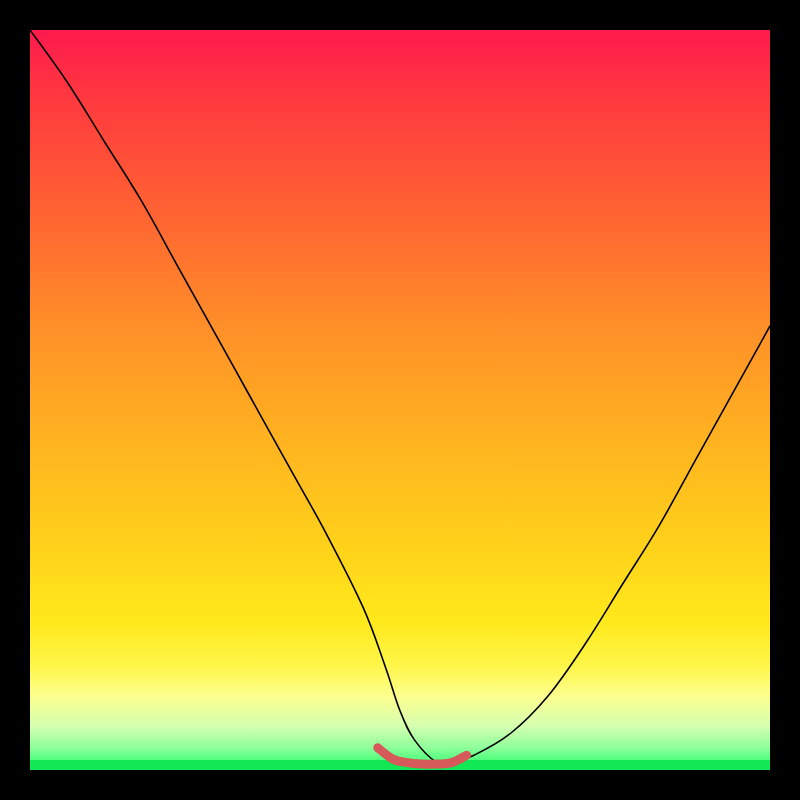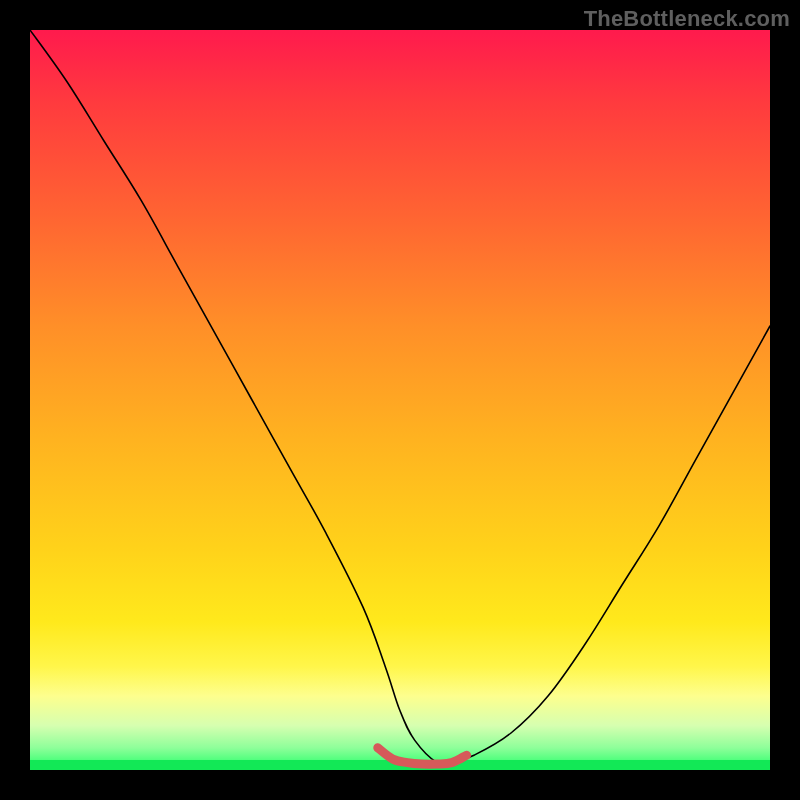--- a/index.html
+++ b/index.html
@@ -73,21 +73,20 @@
     stroke: #d65a5a;
     stroke-width: 9;
     stroke-linecap: round;
   }
 </style>
 </head>
 <body>
 
 <div class="frame">
 
-  <div class="watermark">TheBottleneck.com</div>
 
   <div class="plot">
     <div class="grad-main"></div>
     <div class="green-strip"></div>
 
     <svg class="curve" viewBox="0 0 740 740" preserveAspectRatio="none">
       <path id="main-curve" class="curve-path" d="M0.0 0.0 C6.7 9.3, 23.7 31.8, 37.0 51.8 C50.3 71.8, 60.7 89.7, 74.0 111.0 C87.3 132.3, 97.7 147.6, 111.0 170.2 C124.3 192.8, 134.7 212.8, 148.0 236.8 C161.3 260.8, 171.7 279.4, 185.0 303.4 C198.3 327.4, 208.7 346.0, 222.0 370.0 C235.3 394.0, 245.7 412.6, 259.0 436.6 C272.3 460.6, 282.7 477.9, 296.0 503.2 C309.3 528.5, 322.3 553.2, 333.0 577.2 C343.7 601.2, 348.5 617.8, 355.2 636.4 C361.9 655.0, 364.7 667.5, 370.0 680.8 C375.3 694.1, 378.1 701.1, 384.8 710.4 C391.5 719.7, 400.3 728.6, 407.0 732.6 C413.7 736.6, 415.1 733.9, 421.8 732.6 C428.5 731.3, 433.3 730.5, 444.0 725.2 C454.7 719.9, 467.7 713.7, 481.0 703.0 C494.3 692.3, 504.7 682.0, 518.0 666.0 C531.3 650.0, 541.7 634.2, 555.0 614.2 C568.3 594.2, 578.7 576.3, 592.0 555.0 C605.3 533.7, 615.7 518.4, 629.0 495.8 C642.3 473.2, 652.7 453.2, 666.0 429.2 C679.3 405.2, 689.7 386.6, 703.0 362.6 C716.3 338.6, 733.3 308.0, 740.0 296.0"></path>
       <path id="marker-curve" class="marker-path" d="M347.8 717.8 C350.5 719.8, 357.3 726.2, 362.6 728.9 C367.9 731.6, 372.1 731.7, 377.4 732.6 C382.7 733.5, 386.9 733.8, 392.2 734.1 C397.5 734.3, 401.7 734.3, 407.0 734.1 C412.3 733.8, 416.5 734.2, 421.8 732.6 C427.1 731.0, 433.9 726.5, 436.6 725.2"></path>
     </svg>
   </div>

